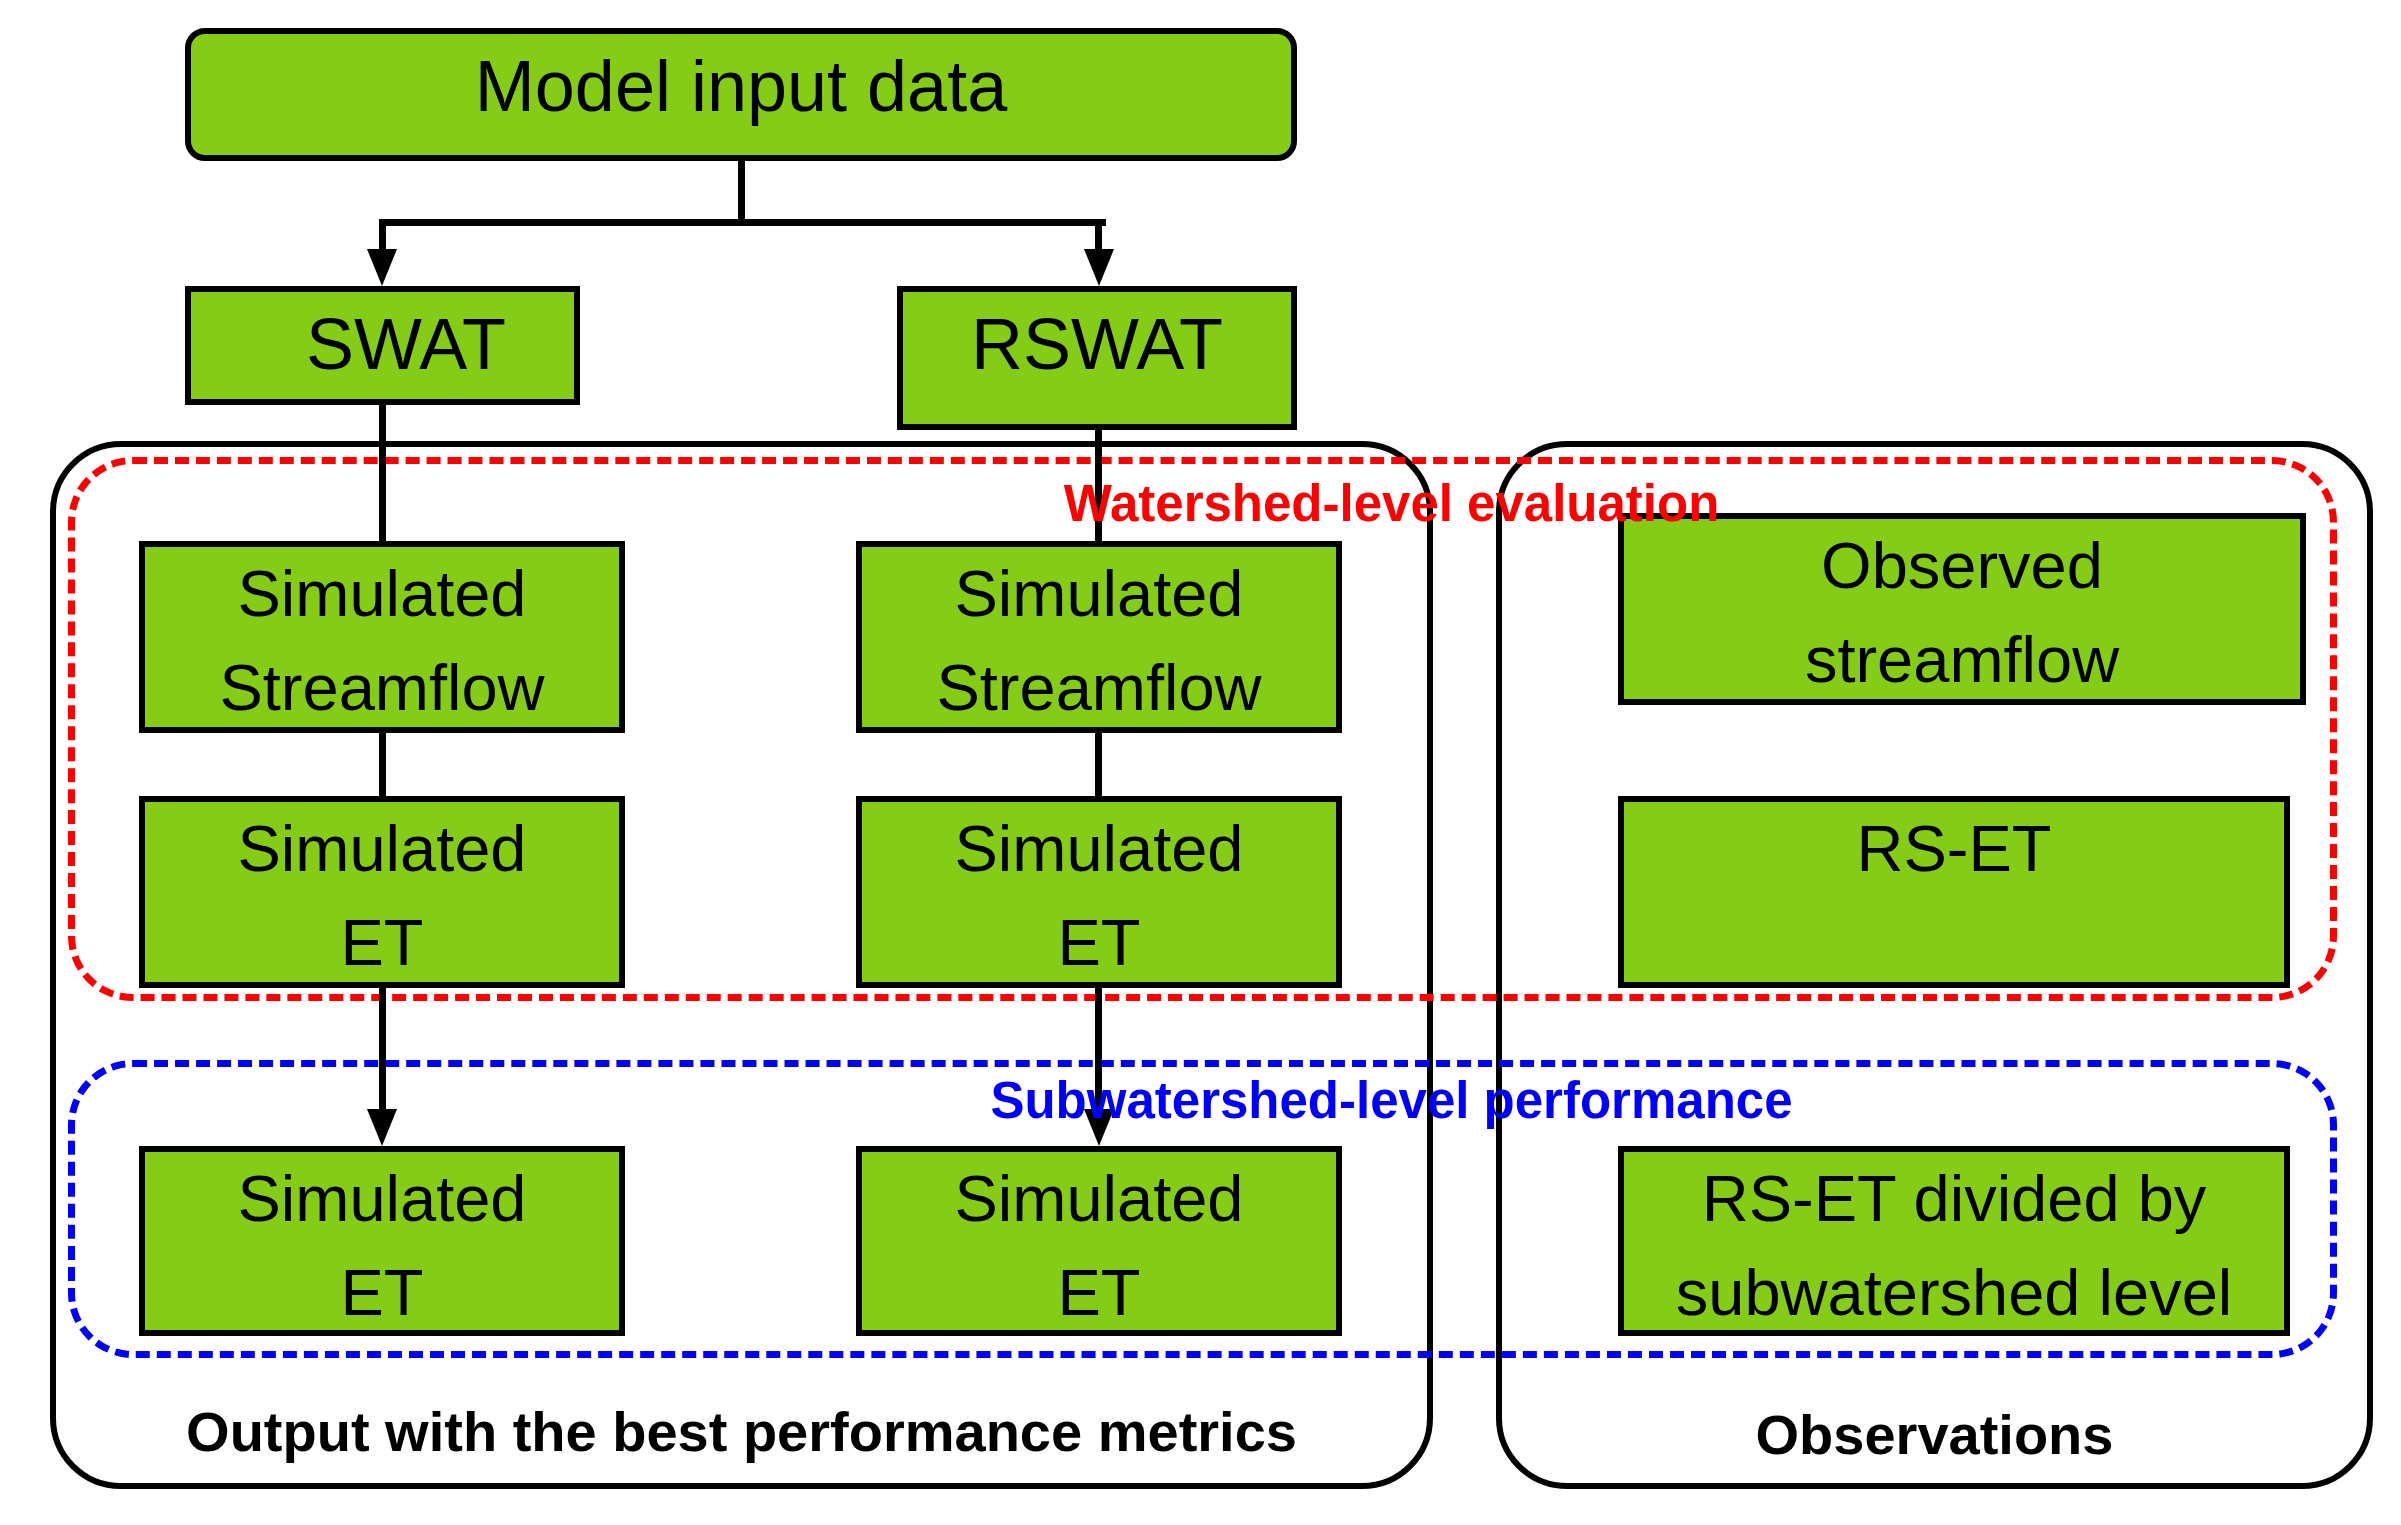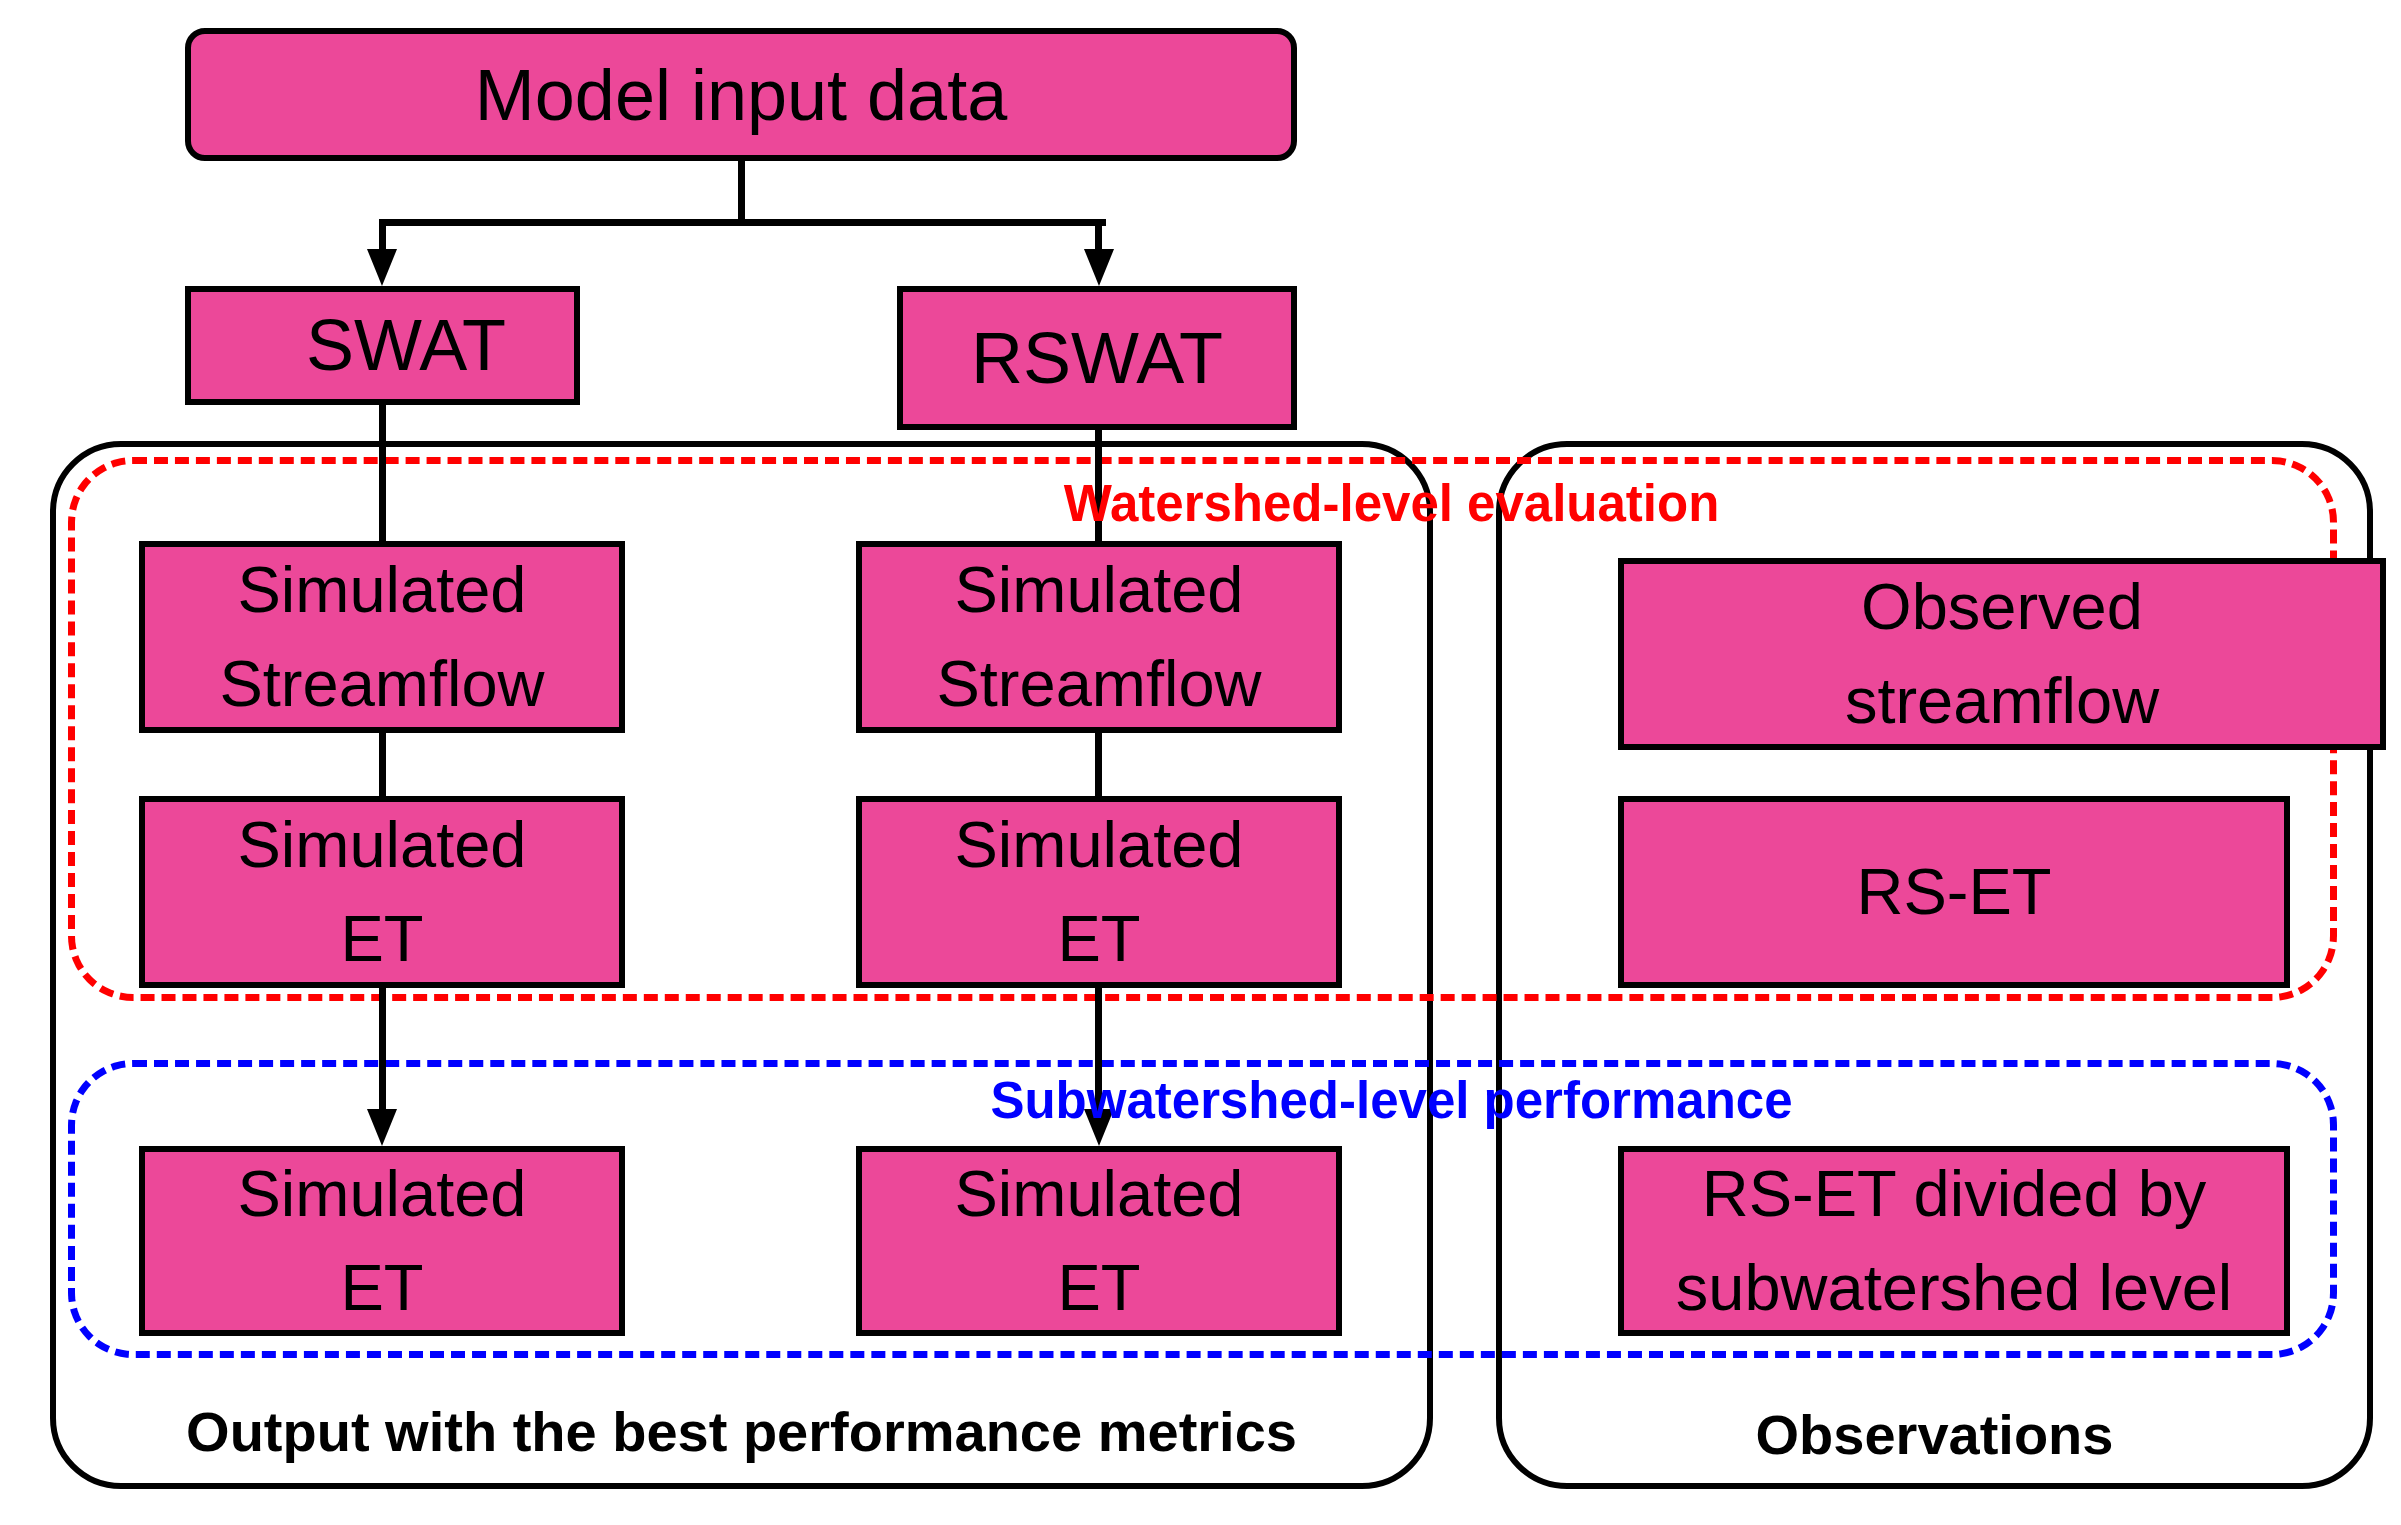--- a/index.html
+++ b/index.html
@@ -1,22 +1,22 @@
 <!DOCTYPE html>
 <html style="font-size:9.5px"><head>
 <meta charset="utf-8">
 <style>
   html,body{margin:0;padding:0;background:#ffffff;}
   .canvas{
     position:relative;width:2401px;height:1526px;background:#ffffff;
     font-family:"Liberation Sans", sans-serif;color:#000;overflow:hidden;
   }
   .box{
-    position:absolute;box-sizing:border-box;border:6.5px solid #000;background:#ec4899;
-    display:flex;flex-direction:column;align-items:center;justify-content:center;
+    position:absolute;box-sizing:border-box;border:6.5px solid #000;background:#84cc16;
+    display:flex;flex-direction:column;align-items:center;
     text-align:center;font-size:65px;line-height:1.45;z-index:30;
   }
   .box span{display:block;white-space:nowrap;}
   .rounded{border-radius:20px;font-size:68px;}
   .model{font-size:72px;}
   .container{
     position:absolute;box-sizing:border-box;border:6.5px solid #000;background:transparent;
     border-radius:71px;z-index:5;
   }
   .region{
@@ -99,21 +99,21 @@
   </div>
   <div class="box" style="left:856px;top:796px;width:486px;height:192px;">
     <span>Simulated</span>
     <span>ET</span>
   </div>
   <div class="box" style="left:856px;top:1146px;width:486px;height:190px;">
     <span>Simulated</span>
     <span>ET</span>
   </div>
 
-  <div class="box" style="left:1618px;top:558px;width:768px;height:192px;">
+  <div class="box" style="left:1618px;top:513px;width:688px;height:192px;">
     <span>Observed</span>
     <span>streamflow</span>
   </div>
   <div class="box" style="left:1618px;top:796px;width:672px;height:192px;">
     <span>RS-ET</span>
     <span></span>
   </div>
   <div class="box" style="left:1618px;top:1146px;width:672px;height:190px;">
     <span>RS-ET divided by</span>
     <span>subwatershed level</span>

